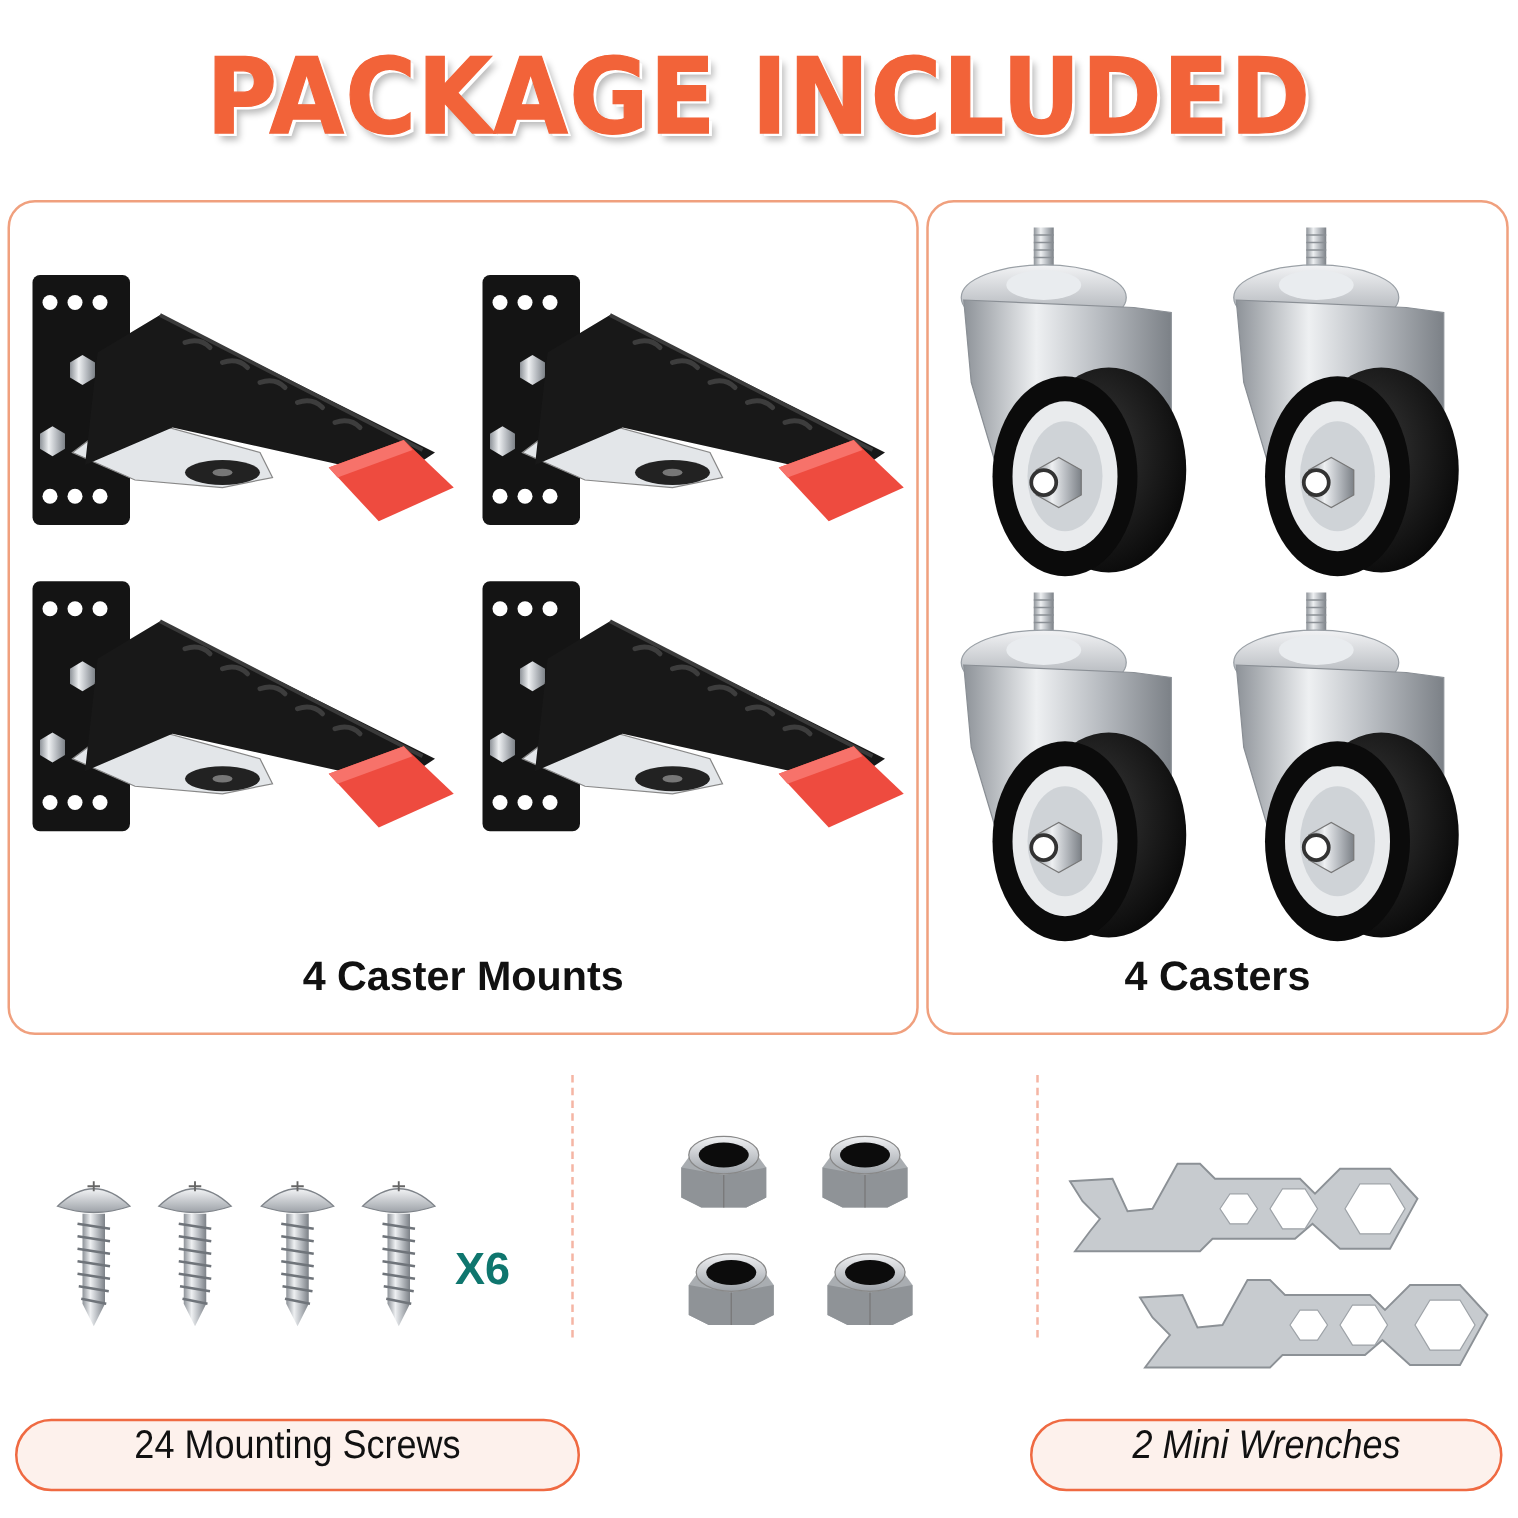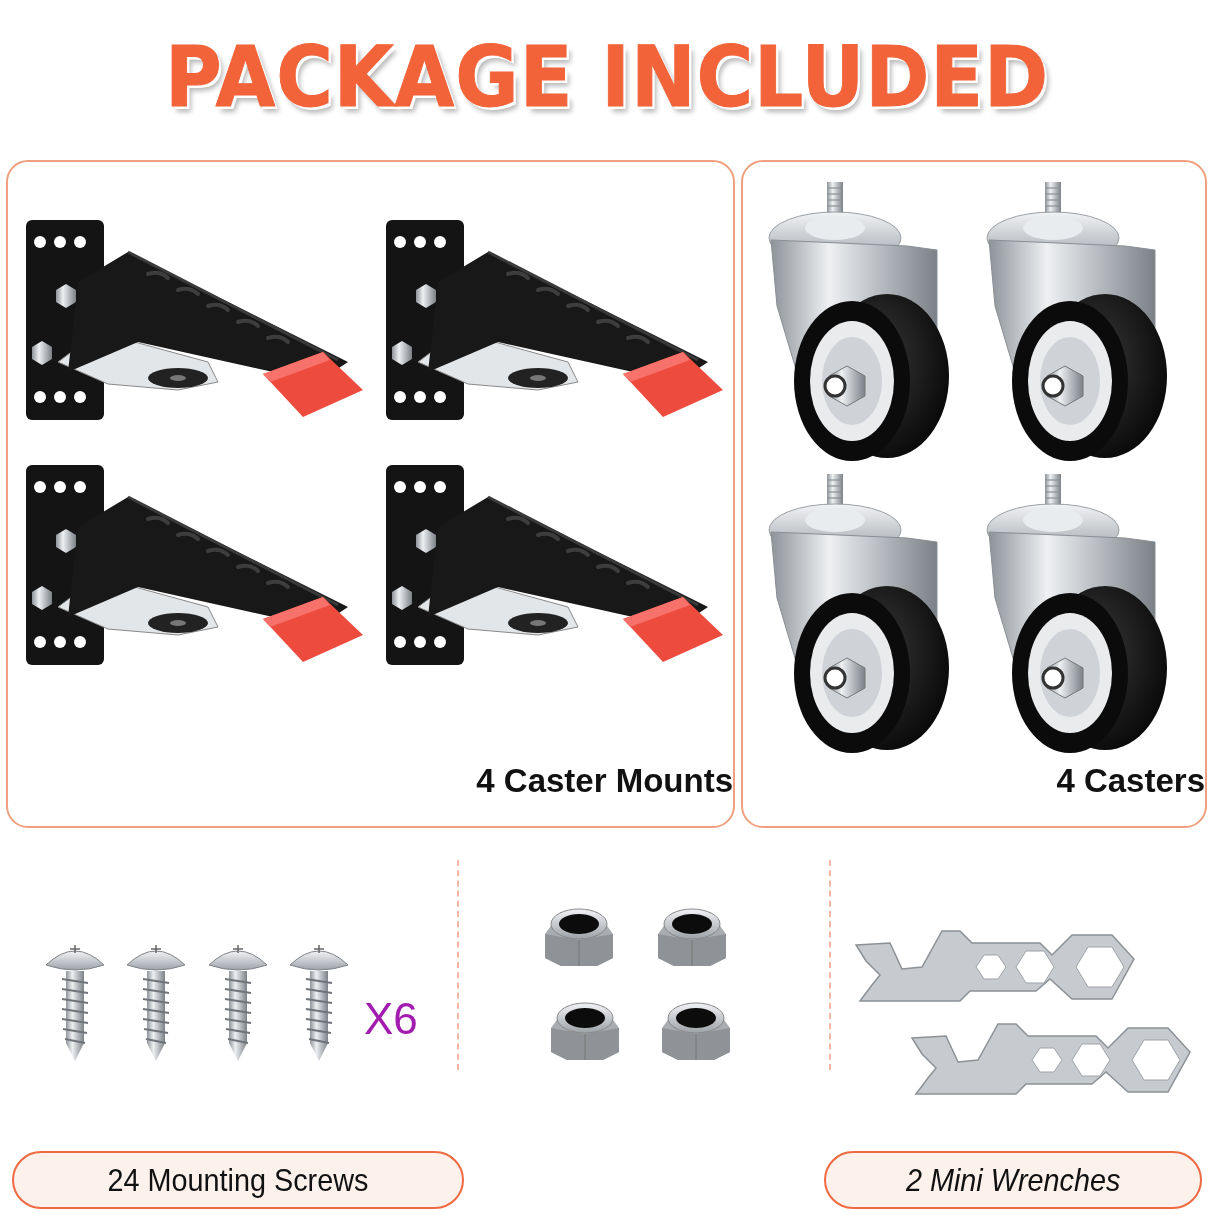--- a/index.html
+++ b/index.html
@@ -14,42 +14,42 @@
     -webkit-text-stroke: 1px #f26339;
     transform: scaleX(0.92);
   }
 
   .panel {
     position: absolute; border: 2px solid #f0a07e; border-radius: 22px; background: #fff;
   }
   .panel.mounts { left: 6px; top: 160px; width: 729px; height: 668px; }
   .panel.casters { left: 741px; top: 160px; width: 466px; height: 668px; padding-left: 16px; }
   .panel-label {
-    position: absolute; left: 0; width: 100%; text-align: right;
+    position: absolute; left: 0; width: 100%; text-align: center;
     font-weight: 700; font-size: 33px; color: #111;
   }
   .panel.mounts .panel-label { top: 600px; }
   .panel.casters .panel-label { top: 600px; }
 
   .item { position: absolute; }
   .mount { width: 350px; height: 220px; }
   .caster { width: 210px; height: 290px; }
 
   .divider {
     position: absolute; top: 860px; height: 210px; width: 0;
     border-left: 2px dashed #f5b5a4;
   }
-  .x6 { position: absolute; left: 364px; top: 994px; font-size: 44px; color: #a21caf; }
+  .x6 { position: absolute; left: 364px; top: 994px; font-size: 36px; color: #0f766e; font-weight: bold; }
 
   .labels-bar {
     position: absolute; left: 12px; top: 1135px; width: 1190px; height: 60px;
   }
   .pill {
-    position: absolute; top: 16px; height: 58px; border: 2px solid #ef6a42; border-radius: 30px;
-    background: #fdf1ec; display: flex; align-items: center; justify-content: center;
+    position: absolute; top: 0; height: 58px; border: 2px solid #ef6a42; border-radius: 30px;
+    background: #fdf1ec; display: flex; justify-content: center;
     font-size: 32px; color: #111;
   }
   .pill.p1 { left: 0; width: 452px; z-index: 3; }
   .pill.p2 { left: 440px; width: 384px; z-index: 2; }
   .pill.p3 { left: 812px; width: 378px; z-index: 1; font-style: italic; }
   .pill .txt { transform: scaleX(0.9); display: inline-block; }
 </style>
 </head>
 <body>
 

